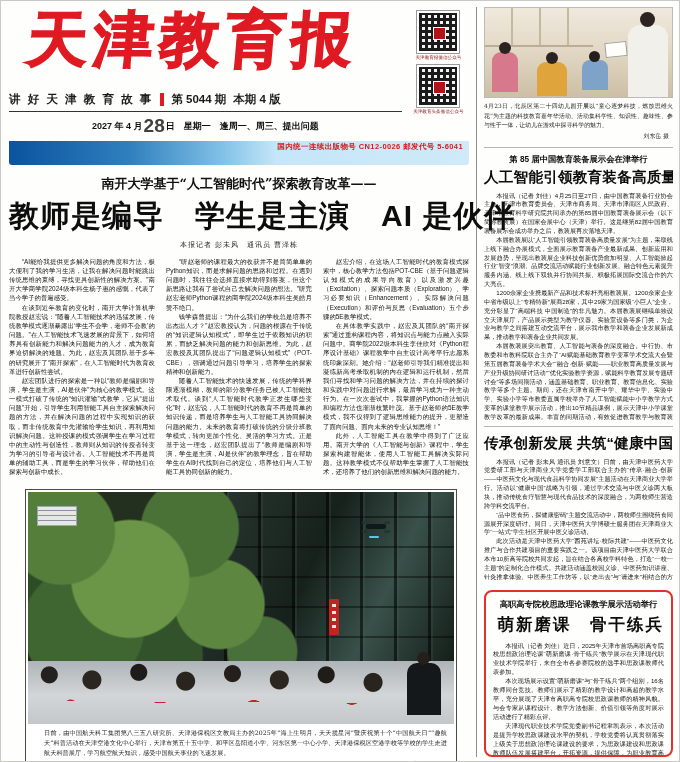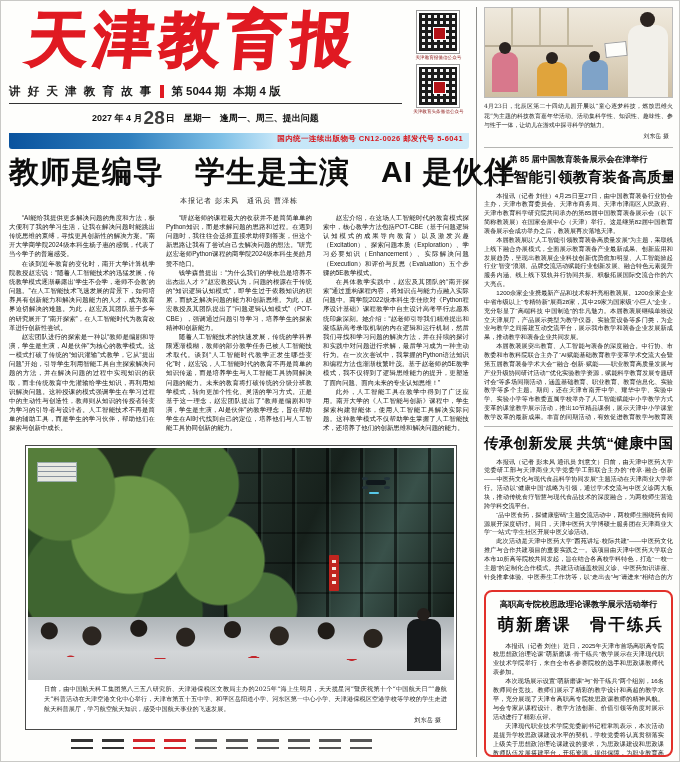--- a/index.html
+++ b/index.html
@@ -10,37 +10,37 @@
   .left-sec { width:468px; padding-right:7px; border-right:1px solid #8f8f8c; display:flex; flex-direction:column; }
 
   .mast-row { display:flex; }
   .mast-left { width:398px; }
   .masthead-title {
     font-family:"DejaVu Serif","Liberation Serif",serif;
     font-size:60px; line-height:1.08; font-weight:bold; color:#e01a22;
     letter-spacing:6px; transform:skewX(-5deg); transform-origin:left bottom;
     -webkit-text-stroke:1.5px #e01a22; white-space:nowrap; padding-left:16px;
   }
-  .tagline { display:flex; align-items:center; gap:7px; font-size:11.5px; font-weight:bold; color:#1a1a1a; margin-top:12px; white-space:nowrap; }
+  .tagline { display:flex; align-items:center; gap:7px; font-size:11.5px; font-weight:bold; color:#1a1a1a; margin-top:20px; white-space:nowrap; }
   .tagline .red-bar { width:4px; height:13px; background:#e01a22; flex:0 0 auto; }
   .tagline .sp { letter-spacing:2px; }
   .mast-rule { border:0; border-top:1px solid #333; margin:4px 0 3px; }
   .date-row { text-align:center; font-size:9px; font-weight:bold; color:#111; }
   .date-day { font-size:19px; color:#404040; font-weight:bold; vertical-align:-3px; padding:0 1px; }
 
   .qr-col { width:62px; margin-left:6px; padding-top:4px; }
   .qr { width:42px; height:42px; margin:0 auto; border:2px solid #fff; outline:1px solid #999;
         background:
           repeating-linear-gradient(0deg,#1b1b1b 0 3px,transparent 3px 6px),
           repeating-linear-gradient(90deg,#1b1b1b 0 3px,#f2f2f2 3px 6px);
         position:relative; }
   .qr::after { content:""; position:absolute; left:50%; top:50%; width:11px; height:11px; margin:-5.5px 0 0 -5.5px; background:#b31217; border:1px solid #fff; }
   .qr-cap { font-size:4.6px; text-align:center; color:#8d1a1a; margin:2px 0 5px; white-space:nowrap; }
 
-  .issn-bar { height:16px; margin-top:4px; position:relative; border-radius:0 0 3px 3px;
+  .issn-bar { height:24px; margin-top:4px; position:relative; border-radius:0 0 3px 3px;
     background:linear-gradient(90deg,#0a539e 0%,#2f7fbe 26%,#7fc0e6 46%,#c5e6f8 58%,#cfeaf8 100%); }
   .issn-bar .issn-text { position:absolute; right:6px; top:1.5px; font-size:7.5px; font-weight:bold; color:#d8191e; letter-spacing:.4px; }
 
   
   .kicker { text-align:center; font-family:"DejaVu Serif","Liberation Serif",serif; font-weight:bold; font-size:13px; color:#111; margin-top:10px; }
   .main-headline { text-align:center; font-size:30px; font-weight:900; color:#0d0d0d; letter-spacing:1px; margin:3px 0 3px; white-space:nowrap; }
   .byline { text-align:center; font-size:7px; color:#222; margin-bottom:7px; letter-spacing:1px; }
 
   .article-cols { column-count:3; column-gap:11px; height:224px; overflow:hidden;
     font-size:6.4px; line-height:1.43; color:#141414; text-align:justify; }
@@ -160,20 +160,21 @@
           <div class="qr"></div>
           <div class="qr-cap">天津教育头条微信公众号</div>
         </div>
       </div>
       <div class="issn-bar">
         <span class="issn-text">国内统一连续出版物号 CN12-0026 邮发代号 5-6041</span>
       </div>
     </header>
 
     <article>
+      <div class="kicker">南开大学基于“人工智能时代”探索教育改革——</div>
       <h2 class="main-headline">教师是编导　学生是主演　AI 是伙伴</h2>
       <div class="byline">本报记者 彭未风　通讯员 曹泽栋</div>
       <div class="article-cols">
           <p>“AI能给我提供更多解决问题的角度和方法，极大便利了我的学习生活，让我在解决问题时能跳出传统思维的束缚，寻找更具创新性的解决方案。”南开大学商学院2024级本科生杨子惠的感慨，代表了当今学子的普遍感受。</p>
           <p>在谈到近年教育的变化时，南开大学计算机学院教授赵宏说：“随着人工智能技术的迅猛发展，传统教学模式逐渐暴露出‘学生不会学，老师不会教’的问题。”在人工智能技术飞速发展的背景下，如何培养具有创新能力和解决问题能力的人才，成为教育界迫切解决的难题。为此，赵宏及其团队基于多年的研究展开了“南开探索”，在人工智能时代为教育改革进行创新性尝试。</p>
           <p>赵宏团队进行的探索是一种以“教师是编剧和导演，学生是主演，AI是伙伴”为核心的教学模式。这一模式打破了传统的“知识灌输”式教学，它从“提出问题”开始，引导学生利用智能工具自主探索解决问题的方法，并在解决问题的过程中实现知识的获取，而非传统教育中先灌输给学生知识，再利用知识解决问题。这种授课的模式强调学生在学习过程中的主动性与创造性，教师则从知识的传授者转变为学习的引导者与设计者。人工智能技术不再是简单的辅助工具，而是学生的学习伙伴，帮助他们在探索与创新中成长。</p>
           <p>“听赵老师的课程最大的收获并不是简简单单的Python知识，而是求解问题的思路和过程。在遇到问题时，我往往会选择直接求助得到答案，但这个新思路让我有了尝试自己去解决问题的想法。”听完赵宏老师Python课程的商学院2024级本科生吴皓月赞不绝口。</p>
           <p>钱学森曾提出：“为什么我们的学校总是培养不出杰出人才？”赵宏教授认为，问题的根源在于传统的“知识逻辑认知模式”，即学生过于依赖知识的积累，而缺乏解决问题的能力和创新思维。为此，赵宏教授及其团队提出了“问题逻辑认知模式”（POT-CBE），强调通过问题引导学习，培养学生的探索精神和创新能力。</p>
           <p>随着人工智能技术的快速发展，传统的学科界限逐渐模糊，教师的部分教学任务已被人工智能技术取代。谈到“人工智能时代教学正发生哪些变化”时，赵宏说，人工智能时代的教育不再是简单的知识传递，而是培养学生与人工智能工具协同解决问题的能力。未来的教育将打破传统的分级分班教学模式，转向更加个性化、灵活的学习方式。正是基于这一理念，赵宏团队提出了“教师是编剧和导演，学生是主演，AI是伙伴”的教学理念，旨在帮助学生在AI时代找到自己的定位，培养他们与人工智能工具协同创新的能力。</p>
           <p>赵宏介绍，在这场人工智能时代的教育模式探索中，核心教学方法包括POT-CBE（基于问题逻辑认知模式的成果导向教育）以及激发兴趣（Excitation）、探索问题本质（Exploration）、学习必要知识（Enhancement）、实际解决问题（Execution）和评价与反思（Evaluation）五个步骤的5E教学模式。</p>

